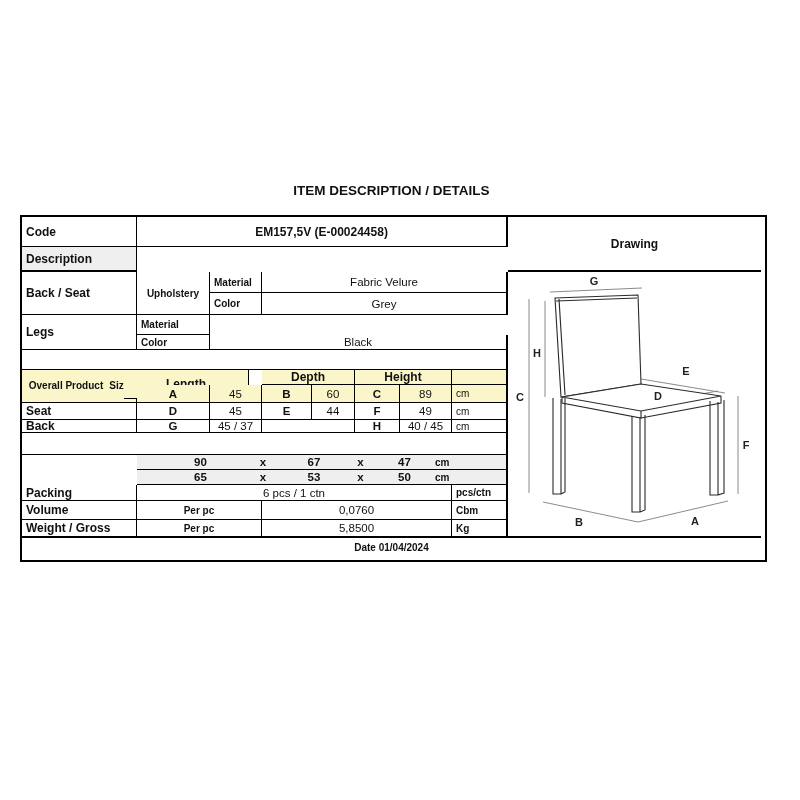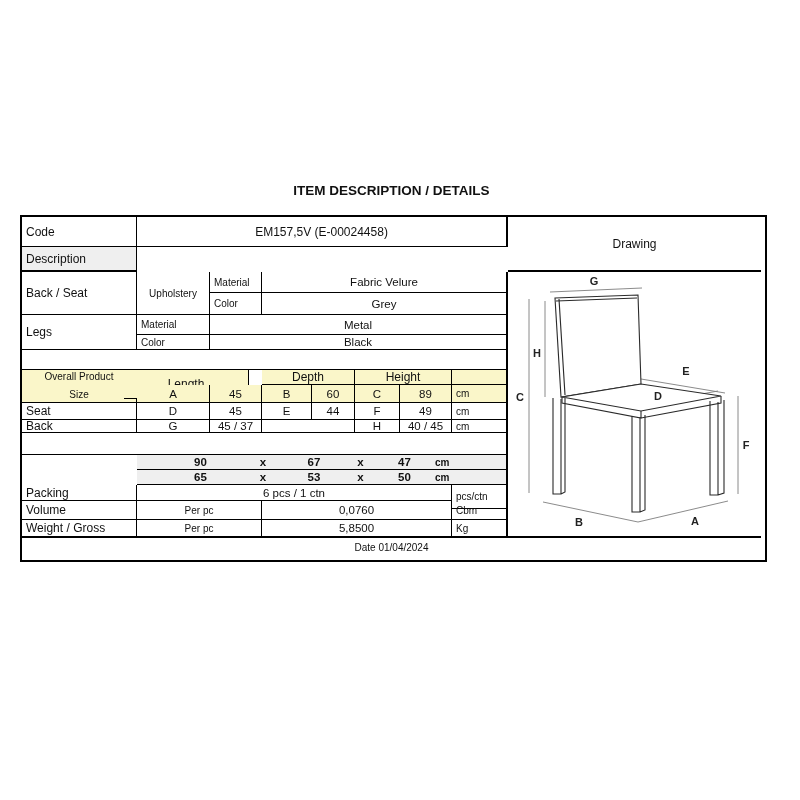--- a/index.html
+++ b/index.html
@@ -2,30 +2,30 @@
 <html><head>
 <meta charset="utf-8">
 <style>
   html,body{margin:0;padding:0;background:#fff;}
   body{width:800px;height:800px;position:relative;font-family:"Liberation Sans",sans-serif;color:#111;}
   #title{position:absolute;left:20px;top:183px;width:743px;text-align:center;font-weight:bold;font-size:13.5px;}
   #sheet{position:absolute;left:20px;top:215px;width:743px;height:343px;border:2px solid #000;background:#fff;}
   .c{position:absolute;box-sizing:border-box;display:flex;align-items:center;justify-content:center;
      border-right:1px solid #000;border-bottom:1px solid #000;font-size:11.5px;overflow:hidden;white-space:nowrap;}
   .l{justify-content:flex-start;padding-left:4px;}
-  .b{font-weight:normal;}
+  .b{font-weight:bold;}
   .sm{font-size:10px;}
   .md{font-size:12px;}
   .br2{border-right-width:2px;}
   .bb2{border-bottom-width:2px;}
   .nbr{border-right:none;}
   .nbb{border-bottom:none;}
   .bg-y{background:#FAF6C9;}
   .bg-g{background:#EFEFEF;}
-  .col2{flex-direction:column;line-height:1.25;gap:6px;}
+  .col2{line-height:1.25;gap:6px;}
   .grid7{display:grid;grid-template-columns:73px 52px 50px 43px 45px 52px auto;align-items:center;font-weight:bold;}
   .grid7 span{text-align:center;}
   svg text{font-family:"Liberation Sans",sans-serif;font-size:11px;font-weight:bold;fill:#222;}
 </style>
 </head>
 <body>
 
 <div id="title">ITEM DESCRIPTION / DETAILS</div>
 
 <div id="sheet">
@@ -38,21 +38,20 @@
 
   <div class="c l b md" style="left:0;top:55px;width:115px;height:43px">Back / Seat</div>
   <div class="c b sm" style="left:115px;top:55px;width:73px;height:43px">Upholstery</div>
   <div class="c l b sm" style="left:188px;top:55px;width:52px;height:21px">Material</div>
   <div class="c br2" style="left:240px;top:55px;width:246px;height:21px">Fabric Velure</div>
   <div class="c l b sm" style="left:188px;top:76px;width:52px;height:22px">Color</div>
   <div class="c l b md" style="left:0;top:98px;width:115px;height:35px">Legs</div>
 
   <div class="c br2" style="left:240px;top:76px;width:246px;height:22px">Grey</div>
   <div class="c l b sm" style="left:115px;top:98px;width:73px;height:20px">Material</div>
-  <div class="c br2" style="left:188px;top:98px;width:298px;height:20px">Metal</div>
   <div class="c l b sm" style="left:115px;top:118px;width:73px;height:15px">Color</div>
   <div class="c br2" style="left:188px;top:118px;width:298px;height:15px">Black</div>
 
   <div class="c br2" style="left:0;top:133px;width:486px;height:20px"></div>
 
   <div class="c b sm col2 bg-y" style="left:0;top:153px;width:115px;height:33px">
     <span>Overall Product</span>
     <span>Size</span>
   </div>
   <div class="c b md bg-y" style="left:102px;top:153px;width:125px;height:29px">Length</div>
@@ -99,21 +98,21 @@
     <span>65</span>
     <span>x</span>
     <span>53</span>
     <span>x</span>
     <span>50</span>
     <span class="sm" style="text-align:left;padding-left:8px">cm</span>
   </div>
 
   <div class="c l b md" style="left:0;top:268px;width:115px;height:16px">Packing</div>
   <div class="c" style="left:115px;top:268px;width:315px;height:16px">6 pcs / 1 ctn</div>
-  <div class="c l b sm br2" style="left:430px;top:268px;width:56px;height:24px">pcs/ctn</div>
+  <div class="c l b sm br2" style="left:430px;top:268px;width:56px;height:16px">pcs/ctn</div>
 
   <div class="c l b md" style="left:0;top:284px;width:115px;height:19px">Volume</div>
   <div class="c b sm" style="left:115px;top:284px;width:125px;height:19px">Per pc</div>
   <div class="c" style="left:240px;top:284px;width:190px;height:19px">0,0760</div>
   <div class="c l b sm br2" style="left:430px;top:284px;width:56px;height:19px">Cbm</div>
 
   <div class="c l b md bb2" style="left:0;top:303px;width:115px;height:18px">Weight / Gross</div>
   <div class="c b sm bb2" style="left:115px;top:303px;width:125px;height:18px">Per pc</div>
   <div class="c bb2" style="left:240px;top:303px;width:190px;height:18px">5,8500</div>
   <div class="c l b sm br2 bb2" style="left:430px;top:303px;width:56px;height:18px">Kg</div>

